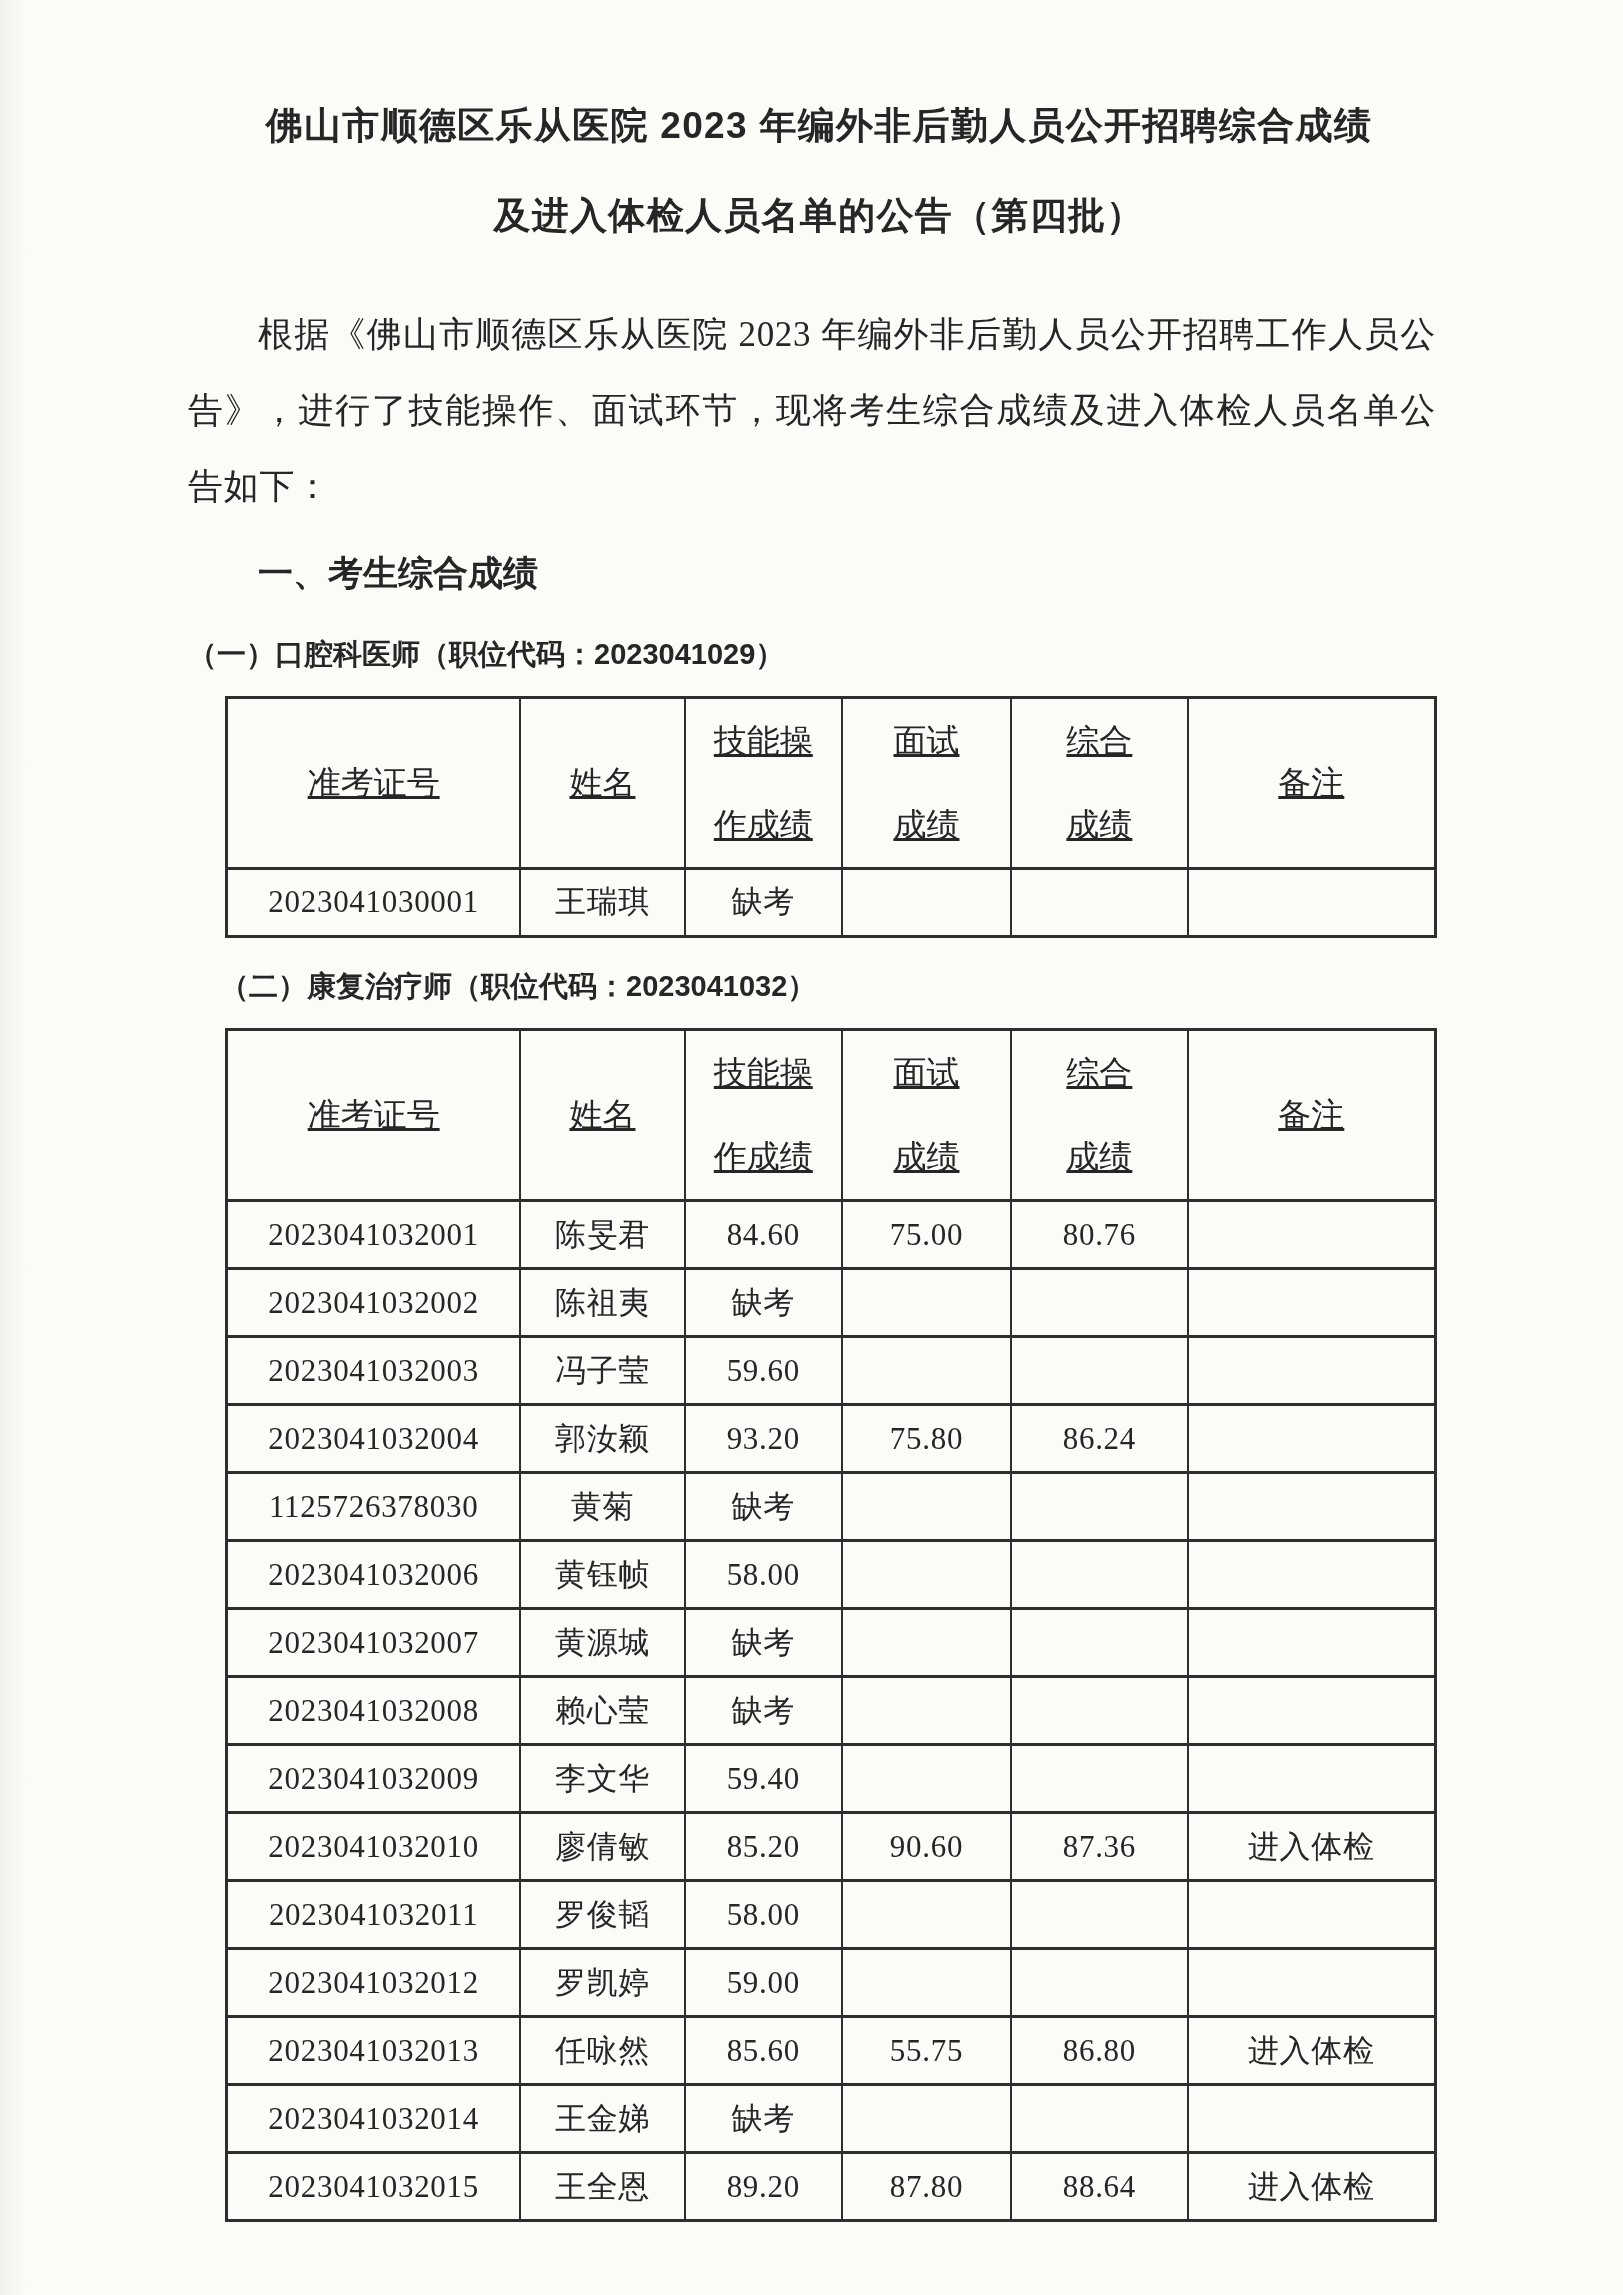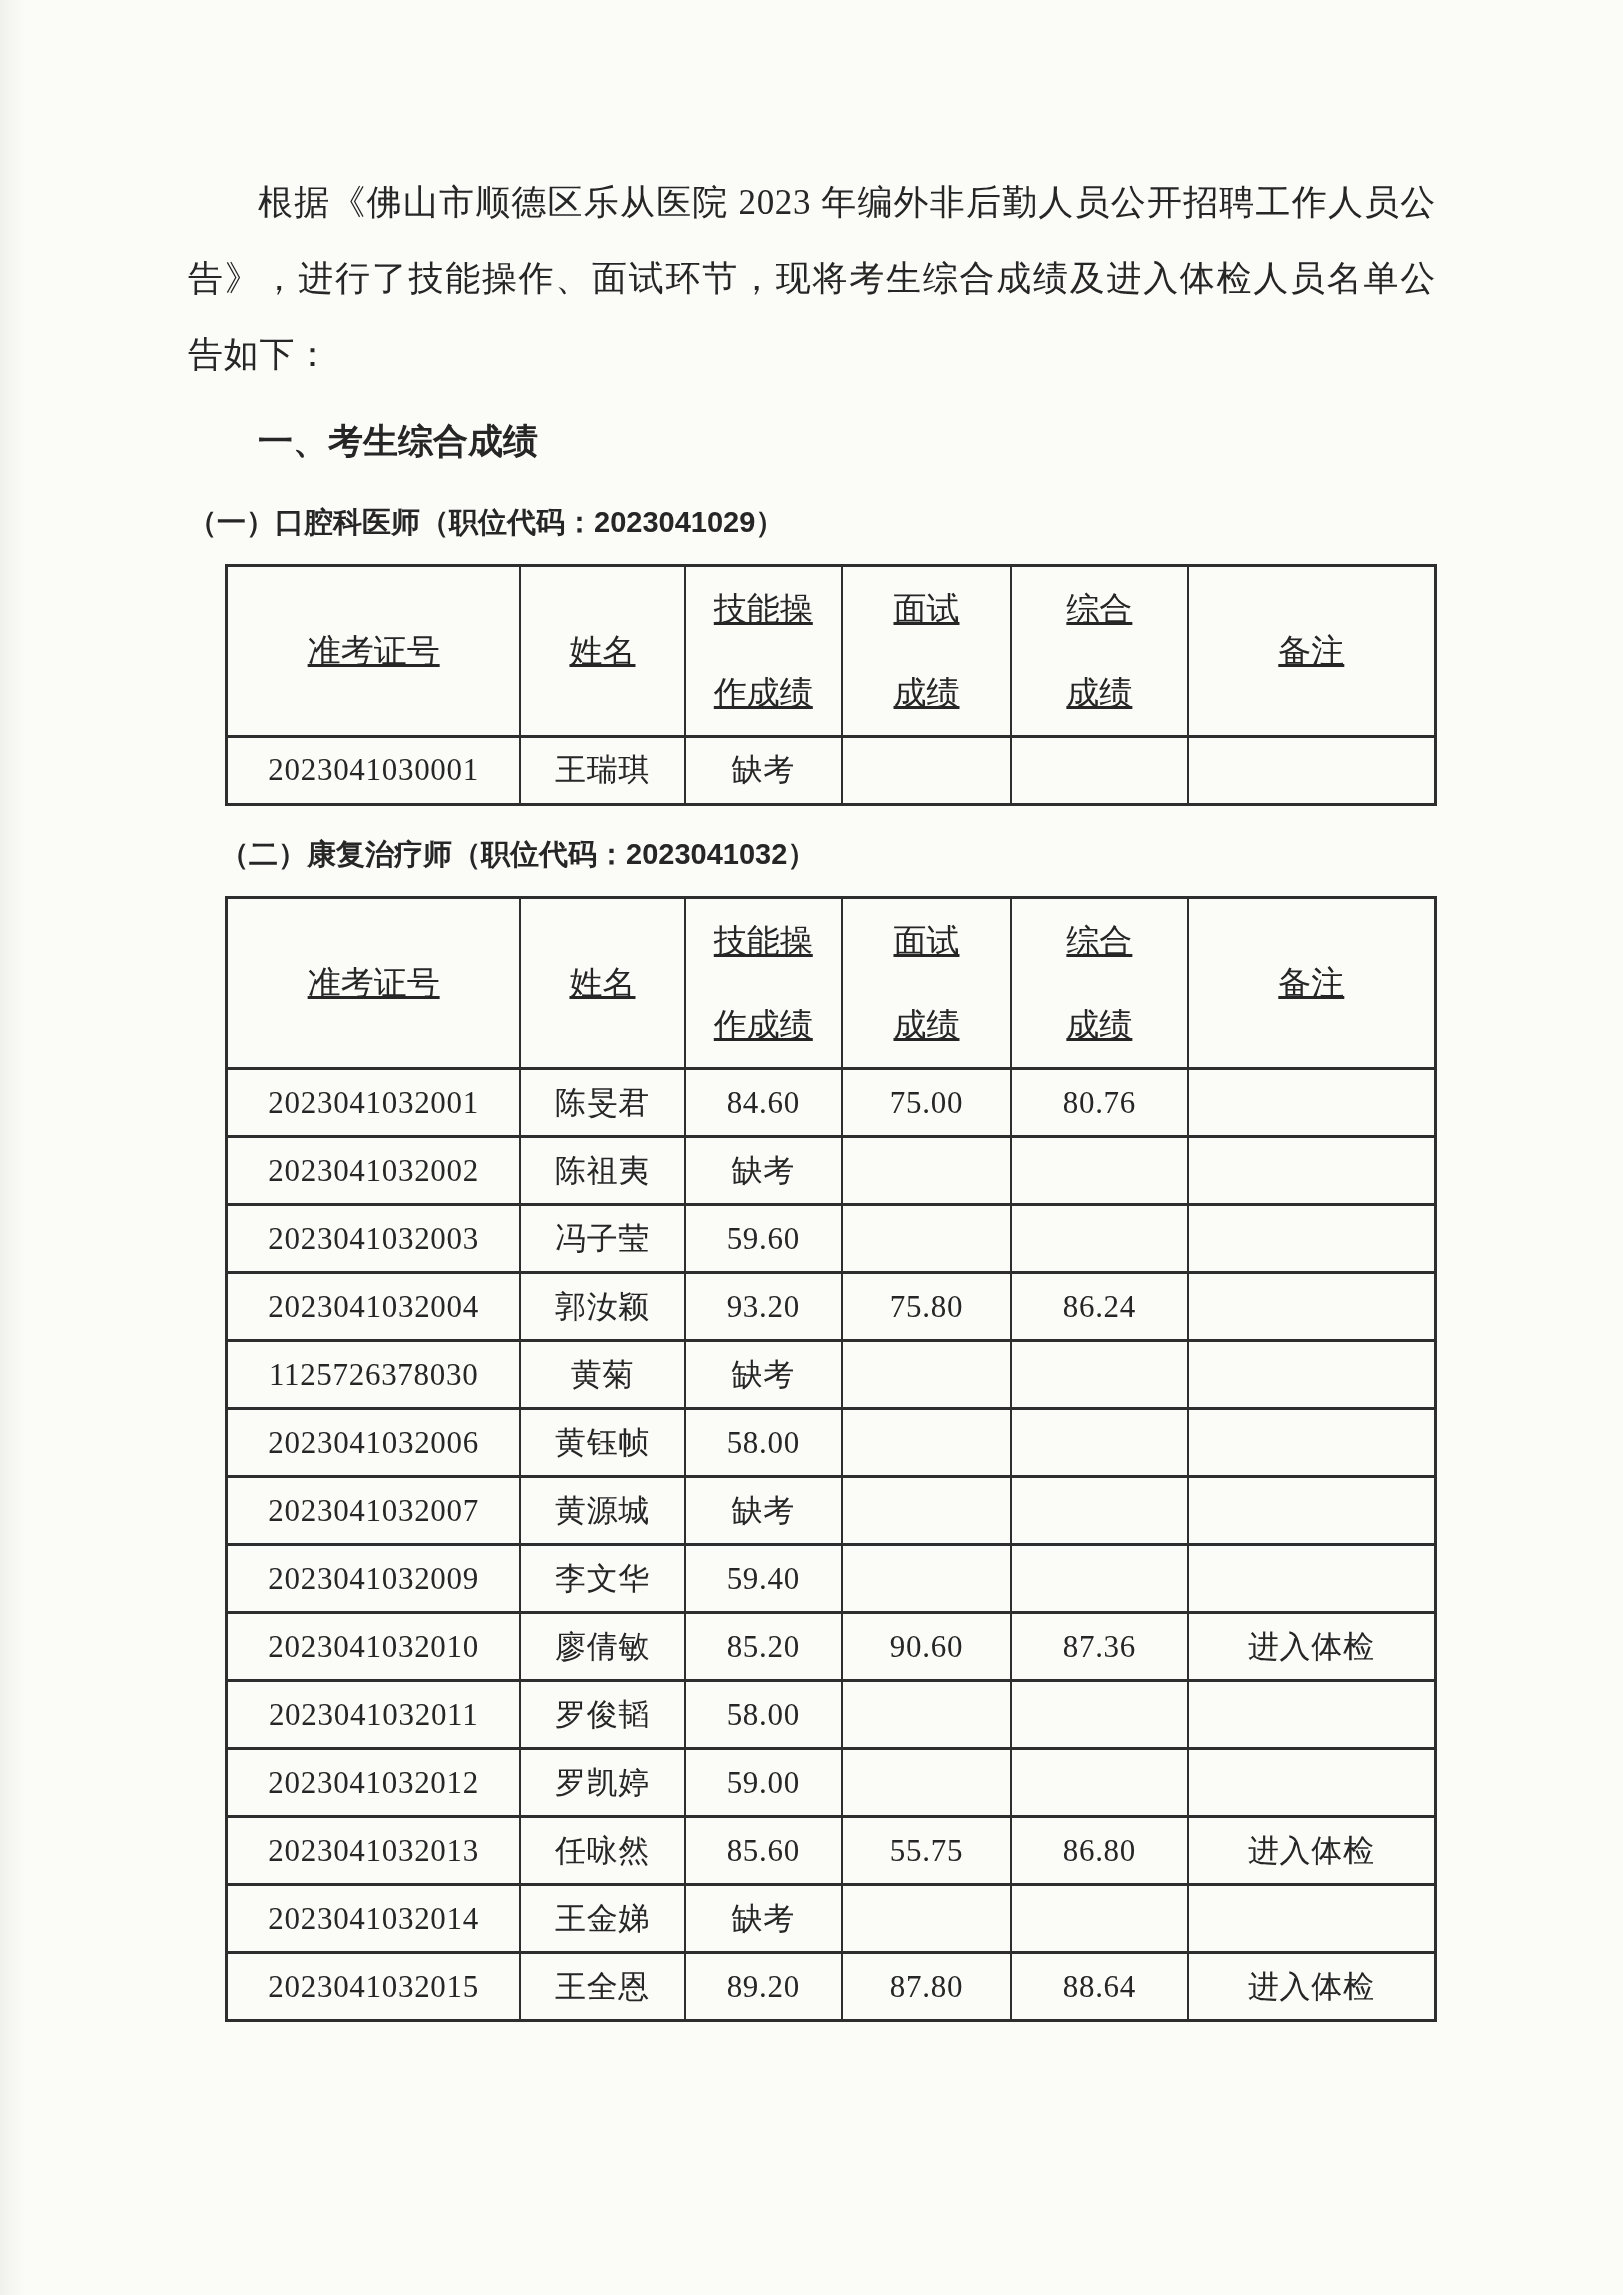--- a/index.html
+++ b/index.html
@@ -98,20 +98,24 @@
   col.c-skill{width:13.0%;}
   col.c-interview{width:14.0%;}
   col.c-overall{width:14.6%;}
   col.c-note{width:20.5%;}
 </style>
 </head>
 <body>
 
 <div class="page">
 
+  <div class="title-block">
+    <span class="title-line">佛山市顺德区乐从医院 2023 年编外非后勤人员公开招聘综合成绩</span>
+    <span class="title-line">及进入体检人员名单的公告（第四批）</span>
+  </div>
 
   <p class="intro">根据《佛山市顺德区乐从医院 2023 年编外非后勤人员公开招聘工作人员公告》，进行了技能操作、面试环节，现将考生综合成绩及进入体检人员名单公告如下：</p>
 
   <p class="h-section">一、考生综合成绩</p>
 
   <p class="h-sub">（一）口腔科医师（职位代码：2023041029）</p>
 
   <table class="score">
     <colgroup>
       <col class="c-id">
@@ -215,20 +219,28 @@
         </tr>
         <tr>
           <td>2023041032007</td>
           <td>黄源城</td>
           <td>缺考</td>
           <td></td>
           <td></td>
           <td></td>
         </tr>
         <tr>
+          <td>2023041032008</td>
+          <td>赖心莹</td>
+          <td>缺考</td>
+          <td></td>
+          <td></td>
+          <td></td>
+        </tr>
+        <tr>
           <td>2023041032009</td>
           <td>李文华</td>
           <td>59.40</td>
           <td></td>
           <td></td>
           <td></td>
         </tr>
         <tr>
           <td>2023041032010</td>
           <td>廖倩敏</td>

